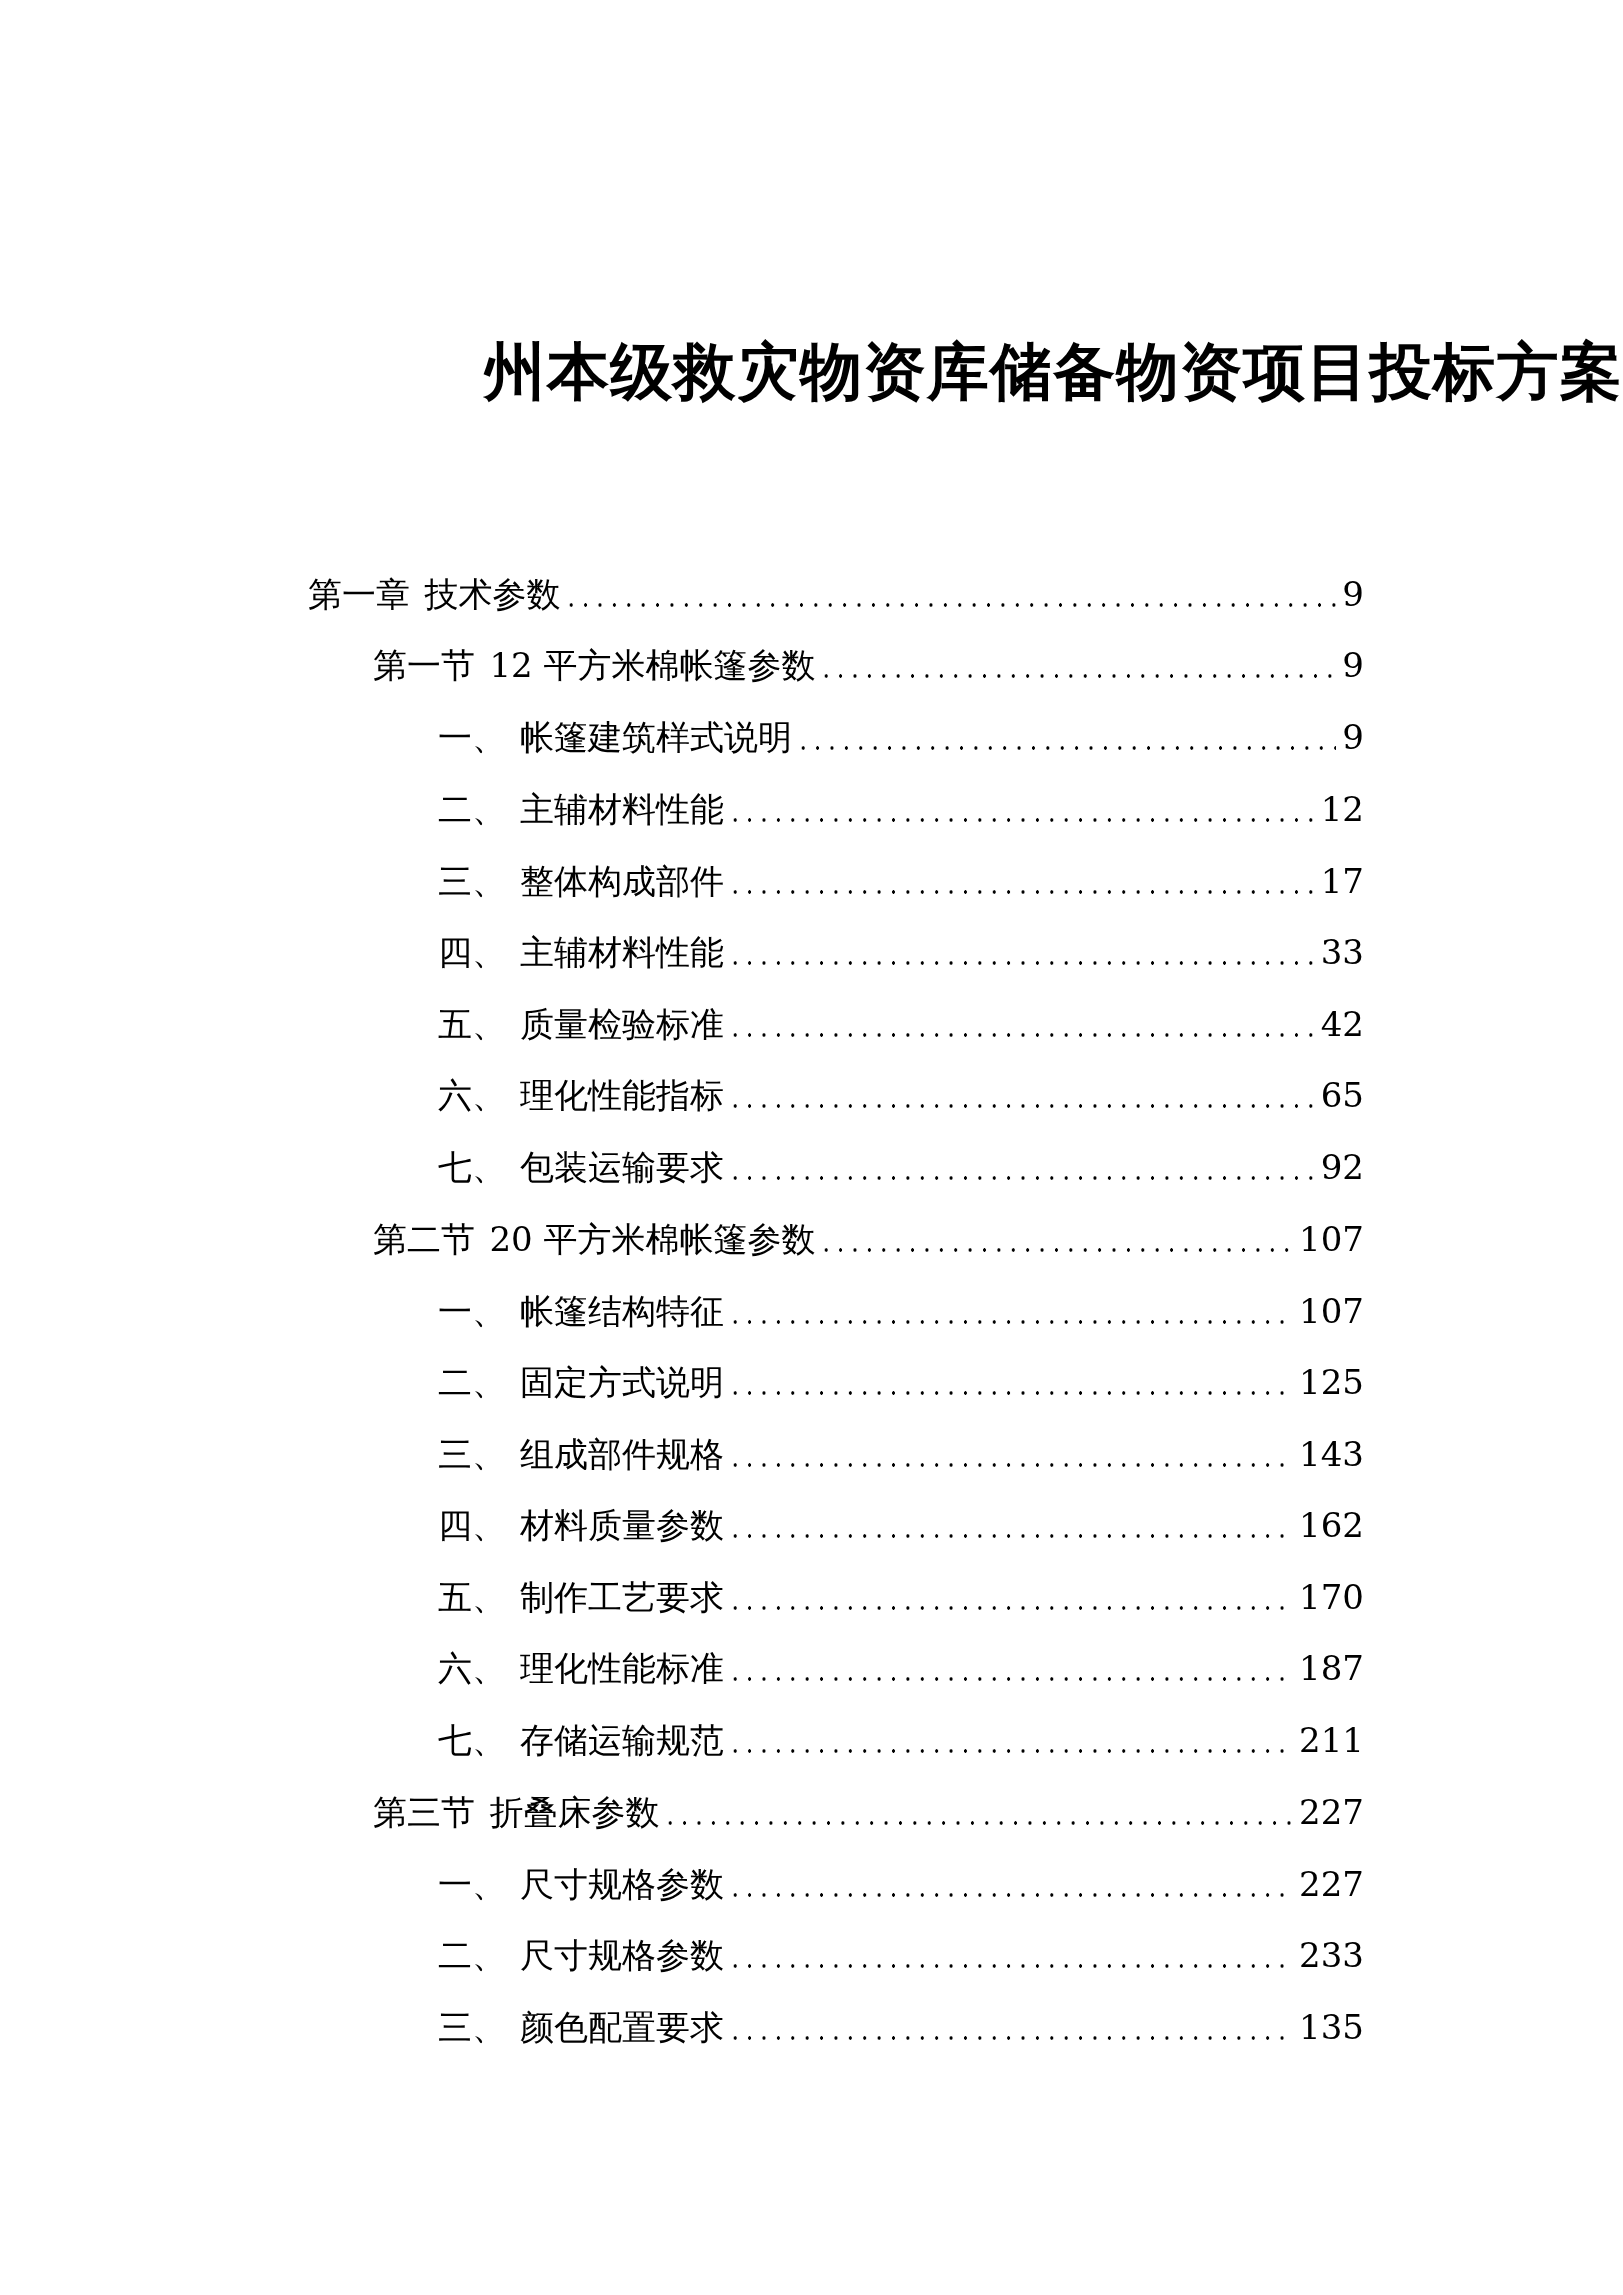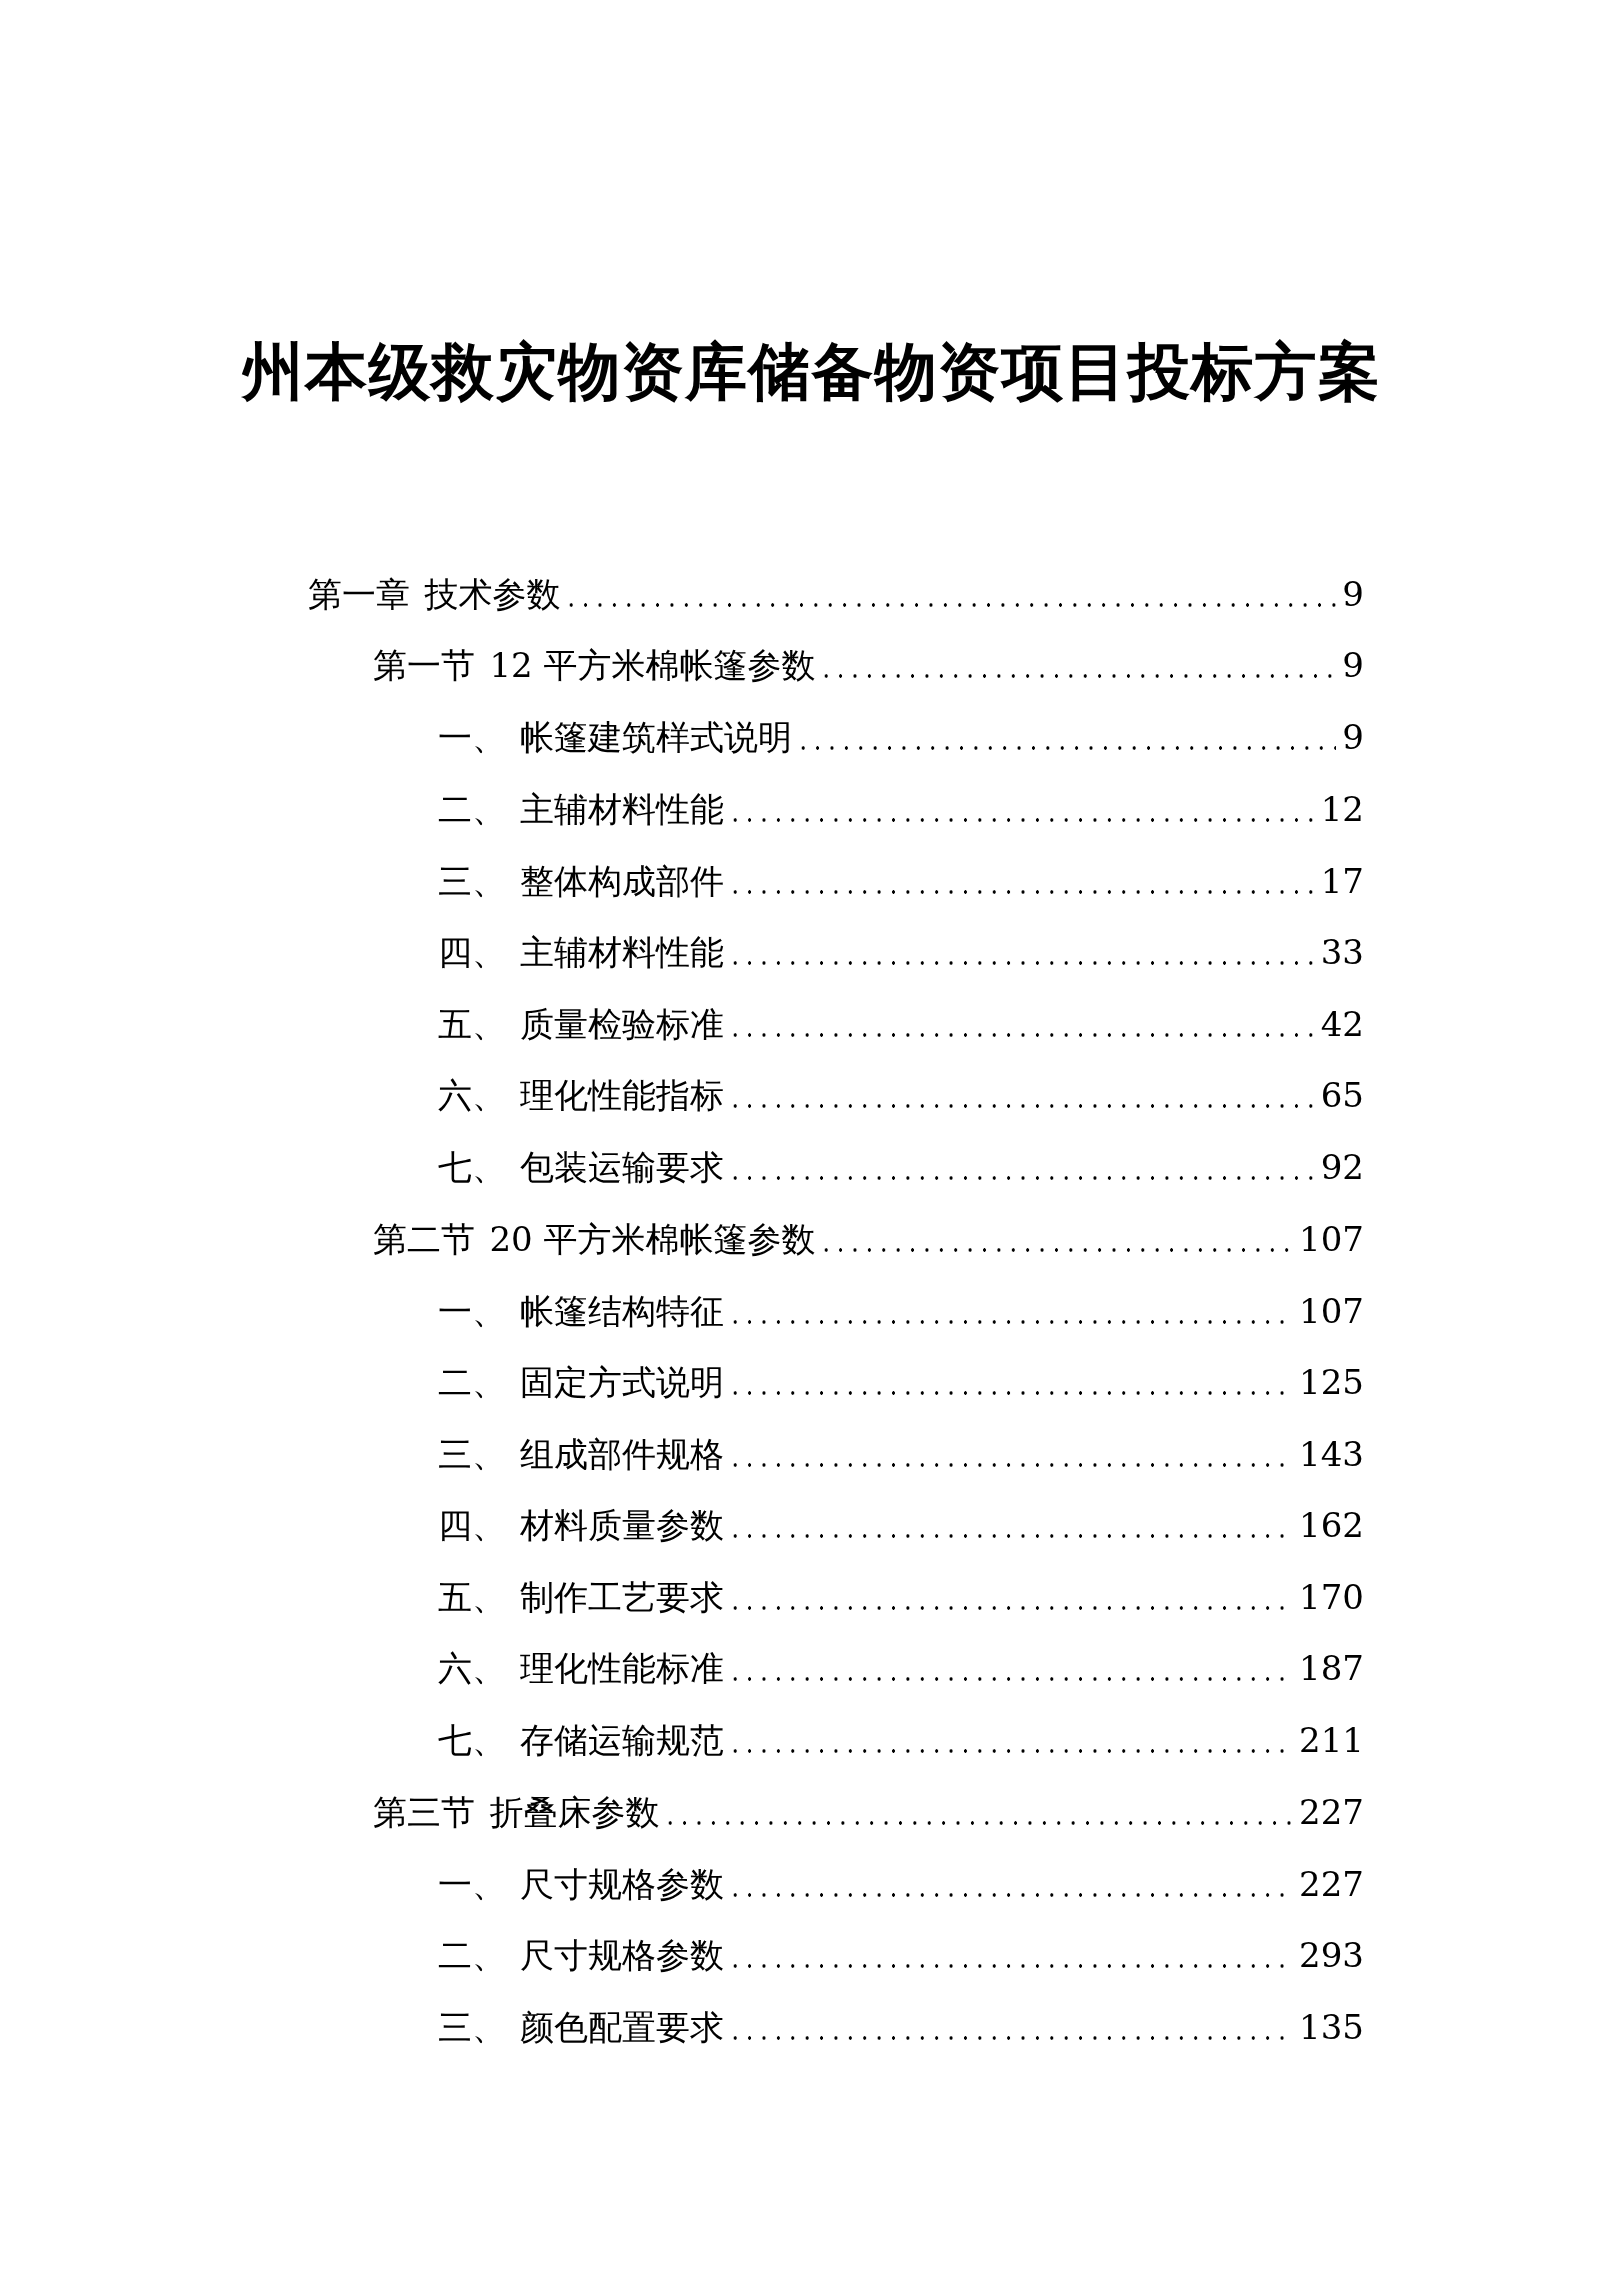--- a/index.html
+++ b/index.html
@@ -20,21 +20,21 @@
       left: 0; top: 0;
       width: 1623px;
       height: 2295px;
       background: #ffffff;
     }
     .doc-title {
       position: absolute;
       left: 0;
       width: 1623px;
       top: 332px;
-      text-align: center;
+      text-align: right;
       font-family: "DejaVu Sans", "Liberation Sans", sans-serif;
       font-weight: bold;
       font-size: 62px;
       line-height: 79px;
       letter-spacing: 1.3px;
       margin: 0;
     }
     .toc {
       position: absolute;
       left: 0;
@@ -229,21 +229,21 @@
       <span class="num">一、</span>
       <span class="label">尺寸规格参数</span>
       <span class="leader"></span>
       <span class="page-num">227</span>
     </div>
 
     <div class="toc-entry level-3" style="top:1361px; right:259px;">
       <span class="num">二、</span>
       <span class="label">尺寸规格参数</span>
       <span class="leader"></span>
-      <span class="page-num">293</span>
+      <span class="page-num">233</span>
     </div>
 
     <div class="toc-entry level-3" style="top:1433px; right:259px;">
       <span class="num">三、</span>
       <span class="label">颜色配置要求</span>
       <span class="leader"></span>
       <span class="page-num">135</span>
     </div>
   </div>
 </div>

